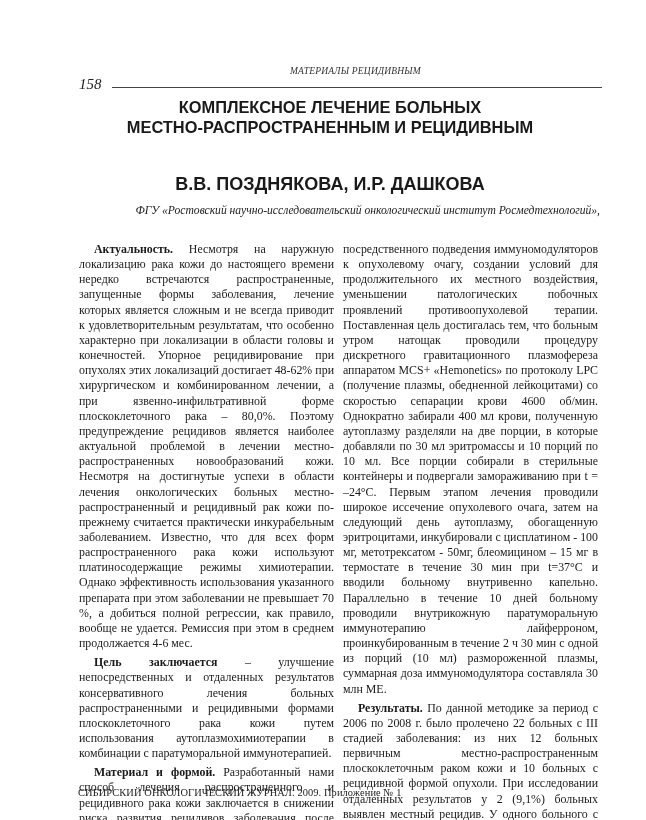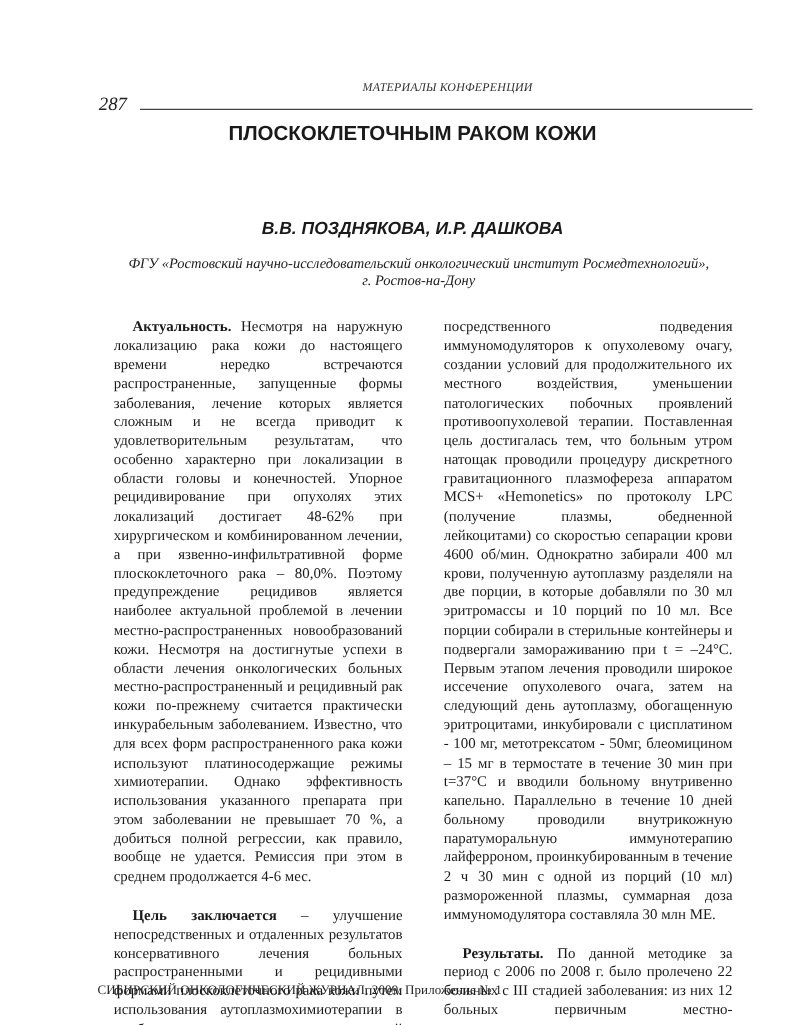--- a/index.html
+++ b/index.html
@@ -6,48 +6,48 @@
   body { width: 646px; height: 820px; position: relative; overflow: hidden;
          font-family: "Liberation Serif", serif; color: #1a1a1a; }
   .running-head { position: absolute; top: 66px; left: 290px; font-size: 9.5px;
          font-style: italic; letter-spacing: 0.2px; color: #333; }
   .page-num { position: absolute; top: 76px; left: 79px; font-size: 15px; font-style: italic; color: #222; }
   .head-rule { position: absolute; top: 87px; left: 112px; width: 490px; height: 1px; background: #444; }
   .title { position: absolute; top: 98px; left: 60px; width: 540px; text-align: center;
          font-family: "Liberation Sans", sans-serif; font-weight: bold; font-size: 16.4px;
          line-height: 19.5px; color: #1a1a1a; }
   .authors { position: absolute; top: 174px; left: 60px; width: 540px; text-align: center;
-         font-family: "Liberation Sans", sans-serif; font-weight: bold; font-size: 14px; color: #1a1a1a; font-style: italic; }
-  .affil { position: absolute; top: 204px; left: 70px; width: 530px; text-align: center;
+         font-family: "Liberation Sans", sans-serif; font-weight: bold; font-size: 18px; color: #1a1a1a; }
+  .affil { position: absolute; top: 204px; left: 70px; width: 530px; text-align: right;
          font-style: italic; font-size: 11.6px; line-height: 14px; color: #222; }
   .col { position: absolute; top: 238px; width: 263px; font-size: 11.9px; line-height: 15.15px;
          text-align: justify; color: #1a1a1a; hyphens: manual; }
   .col-left { left: 75px; }
   .col-right { left: 339px; }
-  .col p { margin: 16px; text-indent: 15px; }
+  .col p { margin: 4px; text-indent: 15px; }
   .col p.cont { text-indent: 0; }
   .col b { font-weight: bold; }
   .footer { position: absolute; top: 787px; left: 78px; font-size: 10.4px; color: #222; letter-spacing: 0.1px; }
 </style>
 </head>
 <body>
 
-<div class="running-head">МАТЕРИАЛЫ КОНФЕРЕНЦИИ</div>
-<div class="page-num">287</div>
+<div class="running-head">МАТЕРИАЛЫ РЕЦИДИВНЫМ</div>
+<div class="page-num">158</div>
 <div class="head-rule"></div>
 
 <div class="title">
-  <div>ПЛОСКОКЛЕТОЧНЫМ РАКОМ КОЖИ</div>
+  <div>КОМПЛЕКСНОЕ ЛЕЧЕНИЕ БОЛЬНЫХ</div>
+  <div>МЕСТНО-РАСПРОСТРАНЕННЫМ И РЕЦИДИВНЫМ</div>
 </div>
 
 <div class="authors">В.В. ПОЗДНЯКОВА, И.Р. ДАШКОВА</div>
 
 <div class="affil">
   <div>ФГУ «Ростовский научно-исследовательский онкологический институт Росмедтехнологий»,</div>
-  <div>г. Ростов-на-Дону</div>
 </div>
 
 <div class="col col-left">
   <p><b>Актуальность.</b><span> Несмотря на наружную локализацию рака кожи до настоящего времени нередко встречаются распространенные, запущенные формы заболевания, лечение которых является сложным и не всегда приводит к удовлетворительным результатам, что особенно характерно при локализации в области головы и конечностей. Упорное рецидивирование при опухолях этих локализаций достигает 48-62% при хирургическом и комбинированном лечении, а при язвенно-инфильтративной форме плоскоклеточного рака – 80,0%. Поэтому предупреждение рецидивов является наиболее актуальной проблемой в лечении местно-распространенных новообразований кожи. Несмотря на достигнутые успехи в области лечения онкологических больных местно-распространенный и рецидивный рак кожи по-прежнему считается практически инкурабельным заболеванием. Известно, что для всех форм распространенного рака кожи используют платиносодержащие режимы химиотерапии. Однако эффективность использования указанного препарата при этом заболевании не превышает 70 %, а добиться полной регрессии, как правило, вообще не удается. Ремиссия при этом в среднем продолжается 4-6 мес.</span></p>
   <p><b>Цель заключается</b><span> – улучшение непосредственных и отдаленных результатов консервативного лечения больных распространенными и рецидивными формами плоскоклеточного рака кожи путем использования аутоплазмохимиотерапии в комбинации с паратуморальной иммунотерапией.</span></p>
   <p><b>Материал и формой.</b><span> Разработанный нами способ лечения распространенного и рецидивного рака кожи заключается в снижении риска развития рецидивов заболевания после хирургического иссечения первичной опухоли; возможности не-</span></p>
 </div>
 
 <div class="col col-right">
   <p class="cont">посредственного подведения иммуномодуляторов к опухолевому очагу, создании условий для продолжительного их местного воздействия, уменьшении патологических побочных проявлений противоопухолевой терапии. Поставленная цель достигалась тем, что больным утром натощак проводили процедуру дискретного гравитационного плазмофереза аппаратом MCS+ «Hemonetics» по протоколу LPC  (получение плазмы, обедненной лейкоцитами) со скоростью сепарации крови 4600 об/мин. Однократно забирали 400 мл крови, полученную аутоплазму разделяли на две порции, в которые добавляли по 30 мл эритромассы и 10 порций по 10 мл. Все порции собирали в стерильные контейнеры и подвергали замораживанию при t = –24°С. Первым этапом лечения проводили широкое иссечение опухолевого очага, затем на следующий день аутоплазму, обогащенную эритроцитами, инкубировали с цисплатином - 100 мг, метотрексатом - 50мг, блеомицином – 15 мг в термостате в течение 30 мин при t=37°С и вводили больному внутривенно капельно. Параллельно в течение 10 дней больному проводили внутрикожную паратуморальную иммунотерапию лайферроном, проинкубированным в течение 2 ч 30 мин с одной из порций (10 мл) размороженной плазмы, суммарная доза иммуномодулятора составляла 30 млн МЕ.</p>

